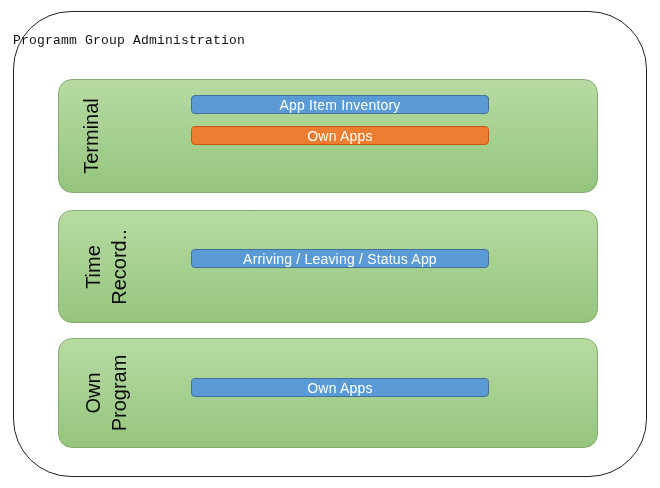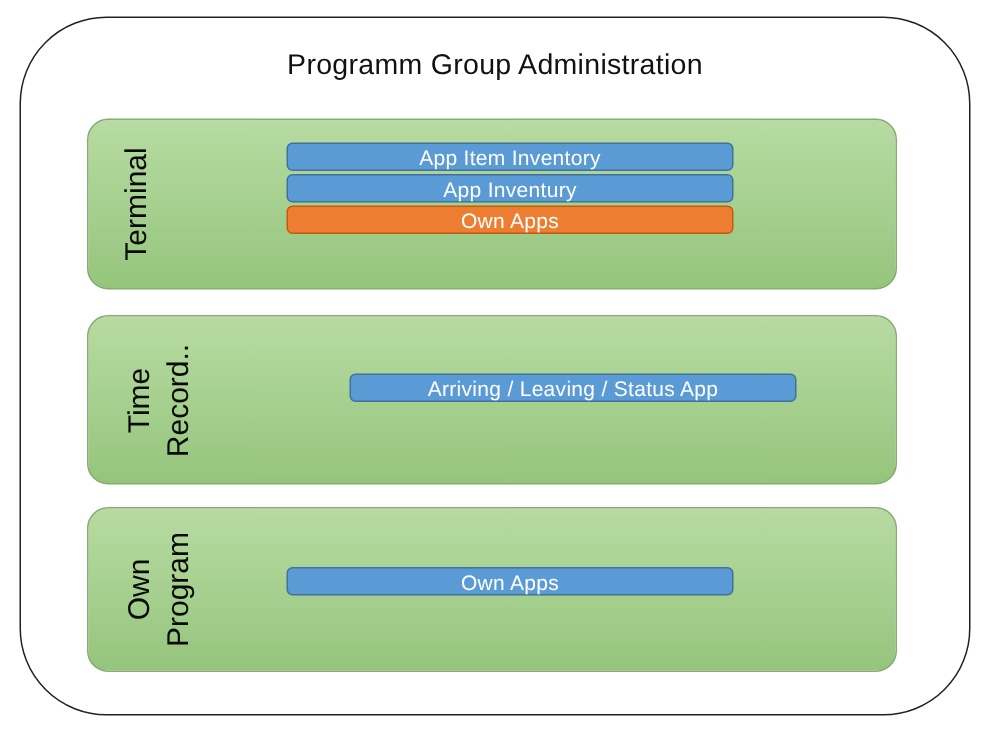--- a/index.html
+++ b/index.html
@@ -6,44 +6,44 @@
   body{
     width:660px;height:488px;position:relative;background:#ffffff;
     font-family:"Liberation Sans", sans-serif;overflow:hidden;
   }
   .outer{
     position:absolute;left:13px;top:11px;width:634px;height:466px;
     border:1.5px solid #222222;border-radius:58px;background:#ffffff;
     box-sizing:border-box;
   }
   .title{
-    position:absolute;left:13px;top:33px;width:634px;text-align:center;
-    font-size:19px;color:#111111;letter-spacing:0.2px;
+    position:absolute;left:13px;top:33px;width:634px;
+    font-size:13px;color:#111111;letter-spacing:0.2px;font-family:Liberation Mono, monospace;
   }
   .group{
     position:absolute;left:58px;width:540px;
     background:linear-gradient(#b7dba2,#95c57d);
     border:1px solid #87ab70;border-radius:14px;box-sizing:border-box;
   }
   .group1{top:79px;height:114px;}
   .group2{top:210px;height:113px;}
   .group3{top:338px;height:110px;}
   .rot{
     position:absolute;transform:rotate(-90deg);transform-origin:50% 50%;
     color:#0a0a0a;font-size:20px;line-height:26px;text-align:center;
     white-space:pre-line;display:flex;align-items:center;justify-content:center;
   }
   .rot1{width:110px;height:26px;left:-23px;top:calc(50% - 13px);}
   .rot2{width:112px;height:52px;left:-9px;top:calc(50% - 26px);}
   .bars{
     position:absolute;left:132px;width:298px;
-    display:flex;flex-direction:column;gap:2px;
+    display:flex;flex-direction:column;gap:12px;
   }
   .bars1{top:15px;}
-  .bars2{top:38px;margin-left:42px;}
+  .bars2{top:38px;}
   .bars3{top:39px;}
   .bar{
     height:19px;box-sizing:border-box;border-radius:4px;
     background:#5b9bd5;border:1.5px solid #41719c;
     color:#ffffff;font-size:14px;line-height:16px;
     display:flex;align-items:center;justify-content:center;
     letter-spacing:0.2px;
   }
   .bar.orange{background:#ed7d31;border-color:#c55a11;}
 </style>
@@ -51,21 +51,20 @@
 <body>
 
 <div class="outer"></div>
 
 <div class="title">Programm Group Administration</div>
 
 <div class="group group1">
   <div class="rot rot1">Terminal</div>
   <div class="bars bars1">
     <div class="bar">App Item Inventory</div>
-    <div class="bar">App Inventury</div>
     <div class="bar orange">Own Apps</div>
   </div>
 </div>
 
 <div class="group group2">
   <div class="rot rot2">Time
 Record..</div>
   <div class="bars bars2">
     <div class="bar">Arriving / Leaving / Status App</div>
   </div>

